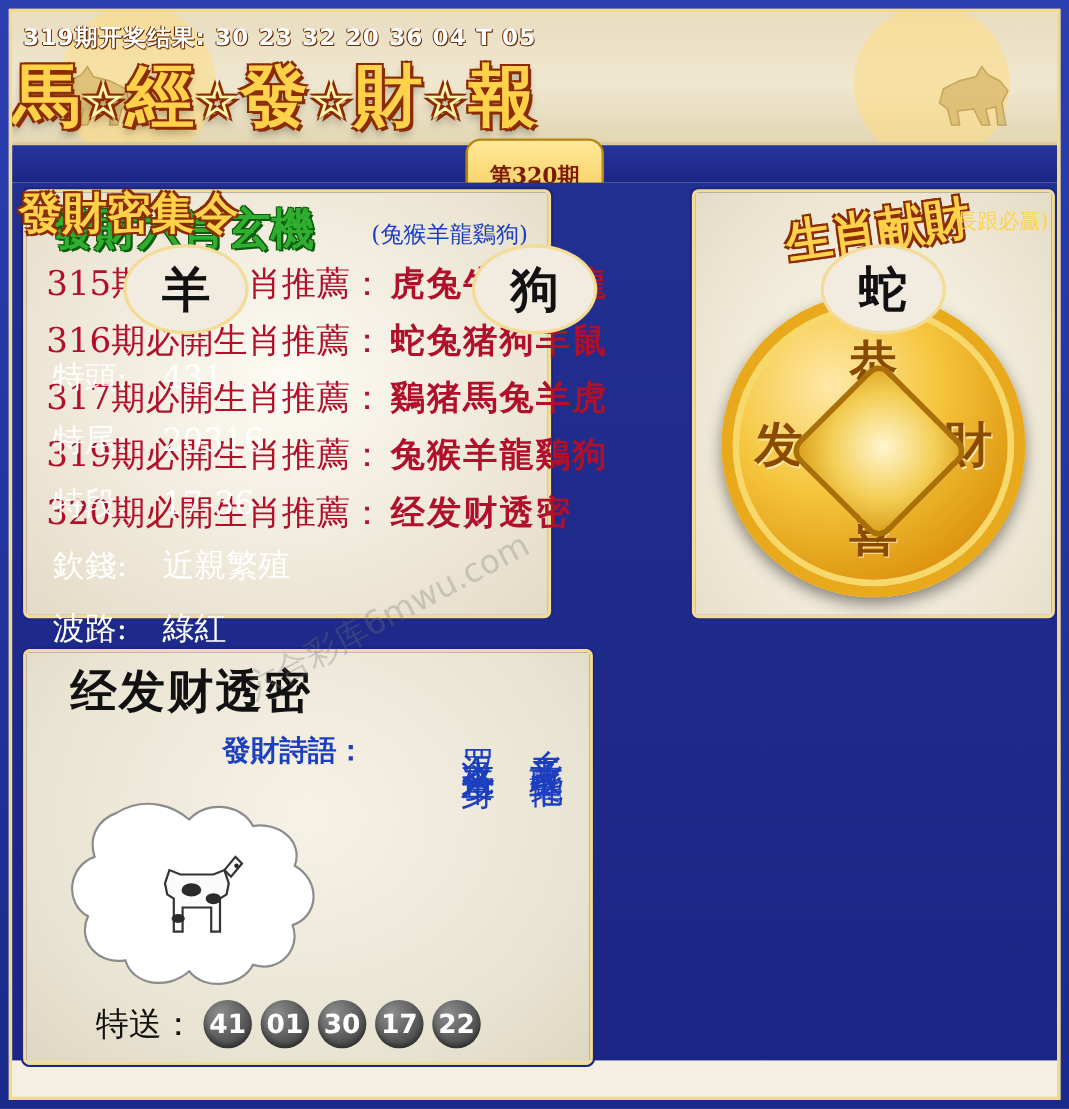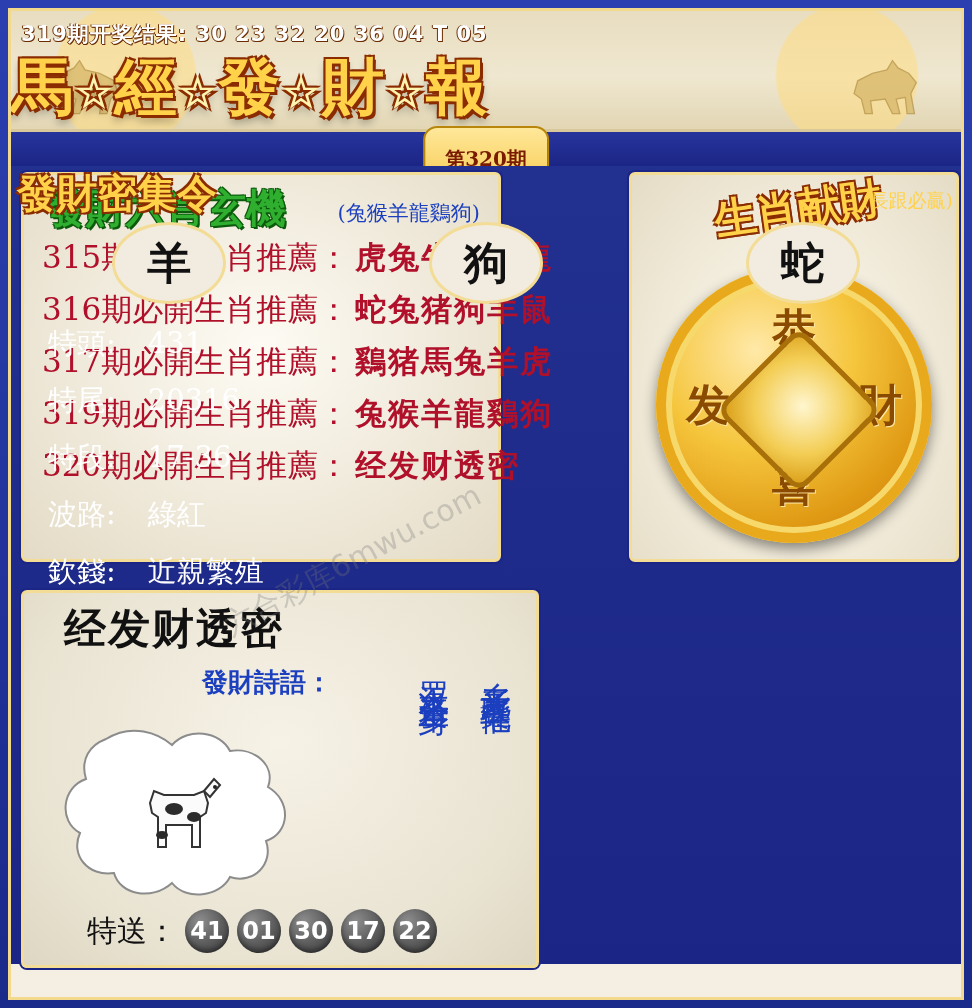--- a/index.html
+++ b/index.html
@@ -393,24 +393,24 @@
           <div class="stat">
             <span class="k">特頭:</span><span class="v">431</span>
           </div>
           <div class="stat">
             <span class="k">特尾:</span><span class="v">20316</span>
           </div>
           <div class="stat">
             <span class="k">特段:</span><span class="v">17-36</span>
           </div>
           <div class="stat">
+            <span class="k">欽錢:</span><span class="v">近親繁殖</span>
+          </div>
+          <div class="stat">
             <span class="k">波路:</span><span class="v">綠紅</span>
-          </div>
-          <div class="stat">
-            <span class="k">欽錢:</span><span class="v">近親繁殖</span>
           </div>
         </div>
       </div>
 
     </div>
   </div>
 
   <div class="watermark">六合彩库6mwu.com</div>
 </div>
 

